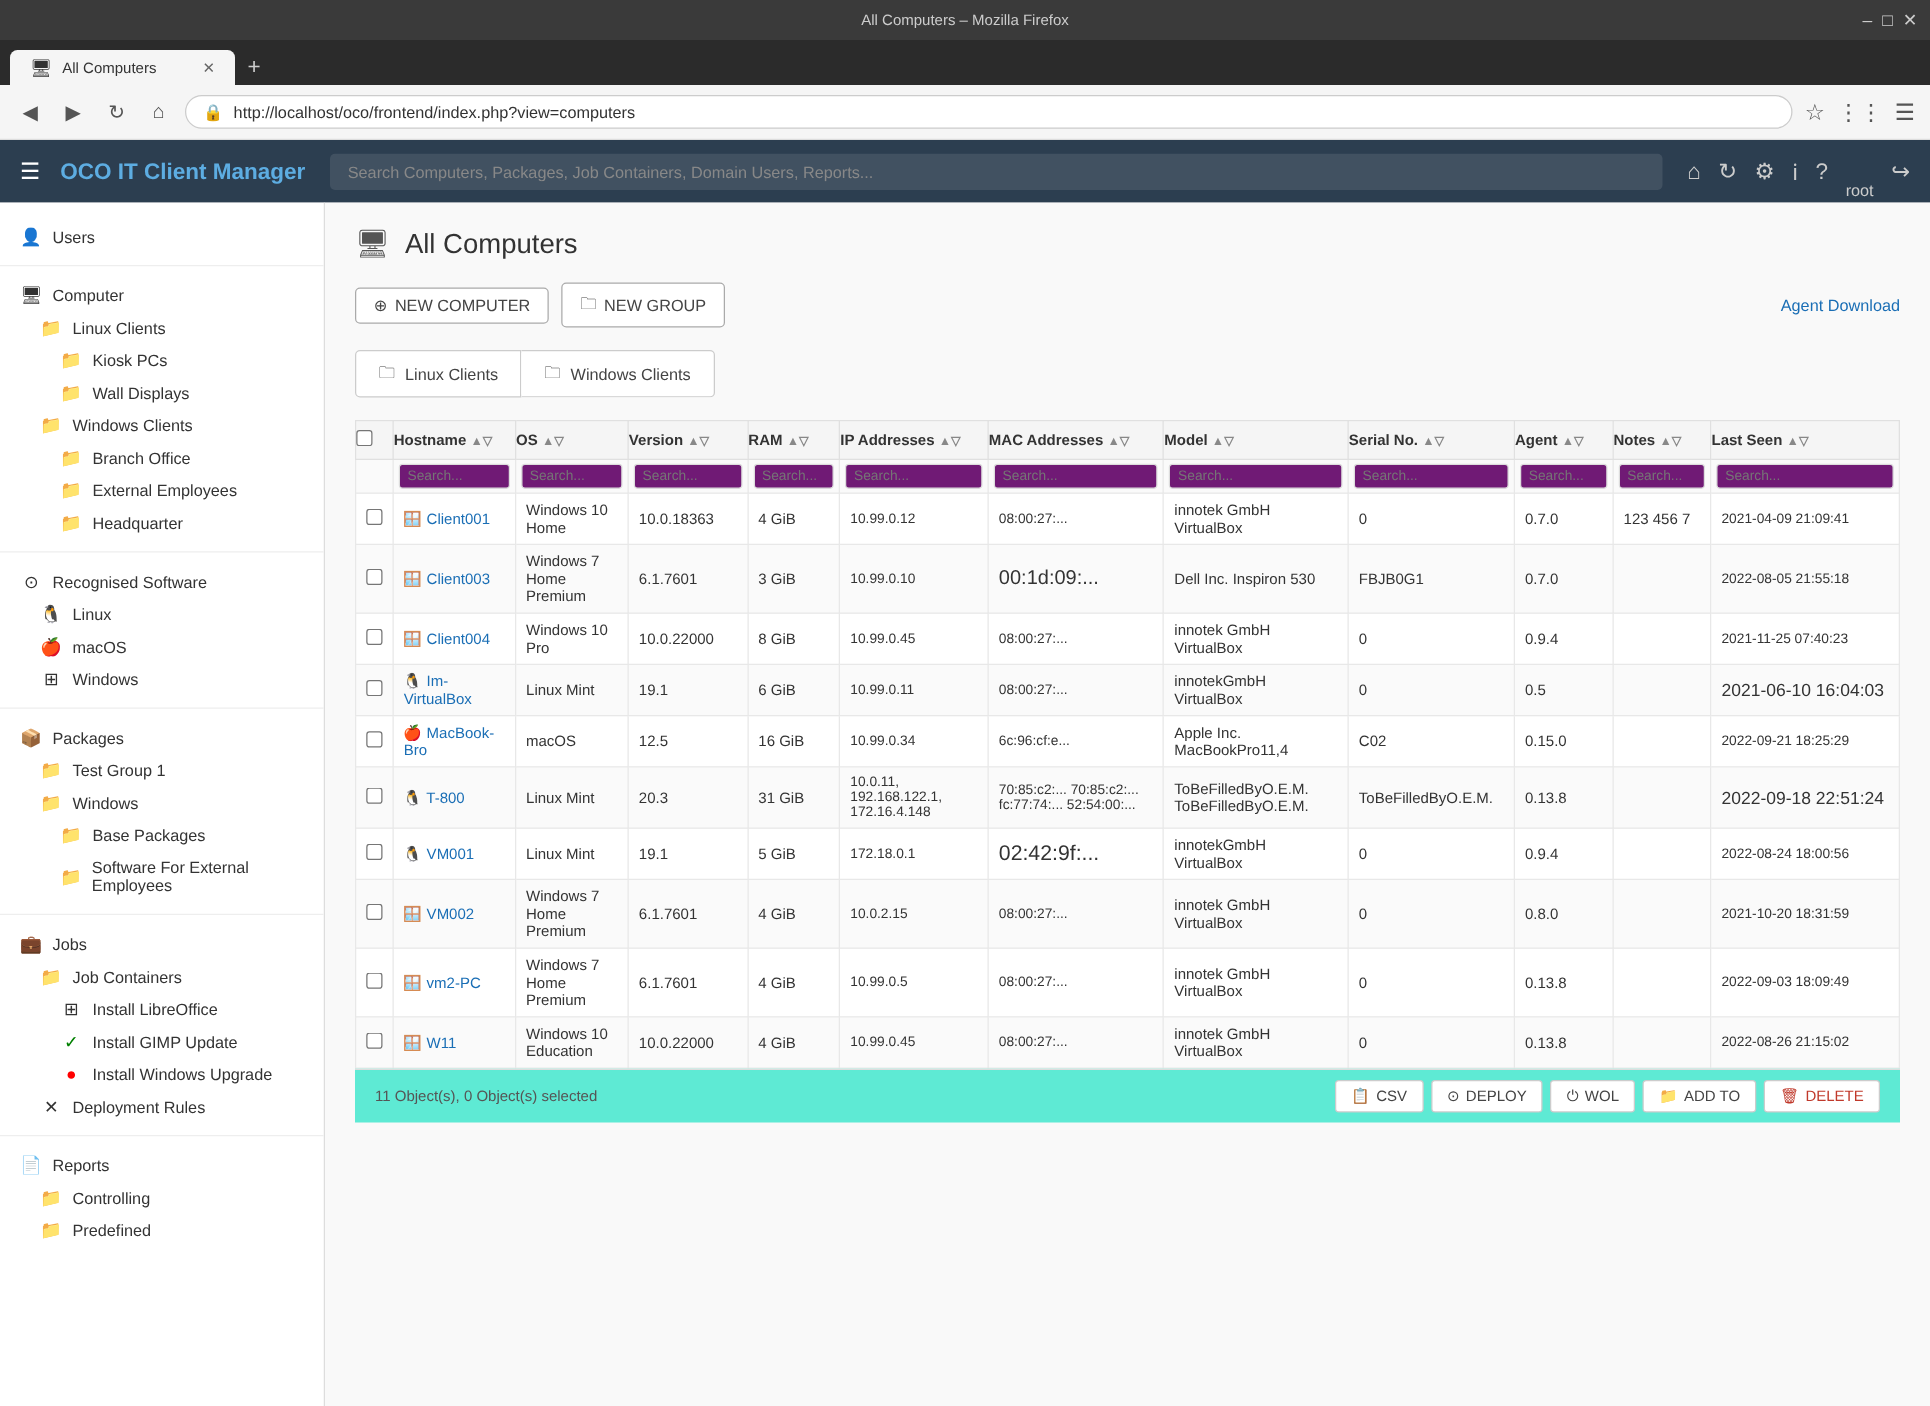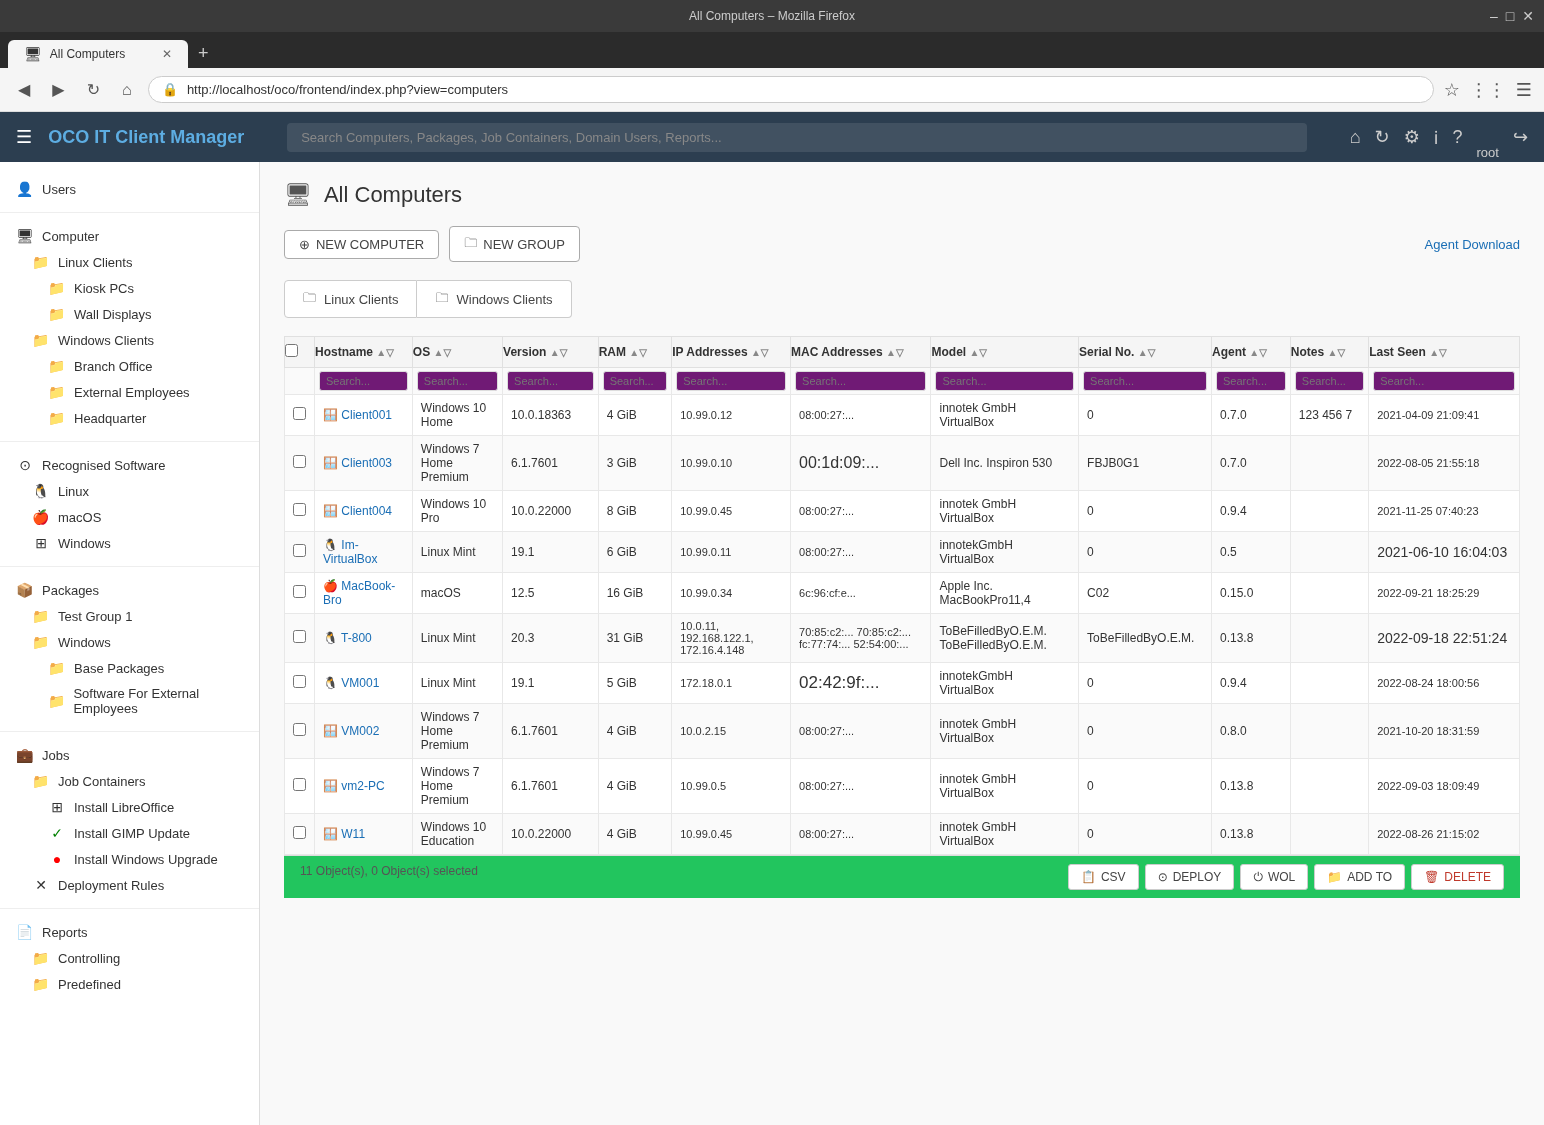--- a/index.html
+++ b/index.html
@@ -100,21 +100,21 @@
       height: 50px;
       display: flex;
       align-items: center;
       padding: 0 16px;
       gap: 16px;
     }
     .app-header .hamburger { font-size: 18px; cursor: pointer; }
     .app-header .app-title { font-size: 18px; font-weight: bold; color: #5dade2; }
     .app-header .header-search {
       flex: 1;
-      margin: 0 27px;
+      margin: 0 4px;
       background: rgba(255,255,255,0.1);
       border: none;
       border-radius: 4px;
       padding: 7px 14px;
       color: #ccc;
       font-size: 13px;
     }
     .app-header .header-search::placeholder { color: #888; }
     .header-icons {
       display: flex;
@@ -260,23 +260,24 @@
       font-size: 11px;
       color: #999;
       background: #701a75;
     }
     .checkbox-cell { width: 24px; text-align: center; }
     .link { color: #1a6eb5; text-decoration: none; cursor: pointer; }
 
     
     .statusbar {
       border-top: 1px solid #ddd;
-      background: #22c55e;
+      background: #5eead4;
       padding: 8px 16px;
       display: flex;
+      align-items: center;
       justify-content: space-between;
       font-size: 12px;
       color: #555;
     }
     .statusbar-actions {
       display: flex;
       gap: 6px;
     }
     .action-btn {
       border: 1px solid #ccc;

